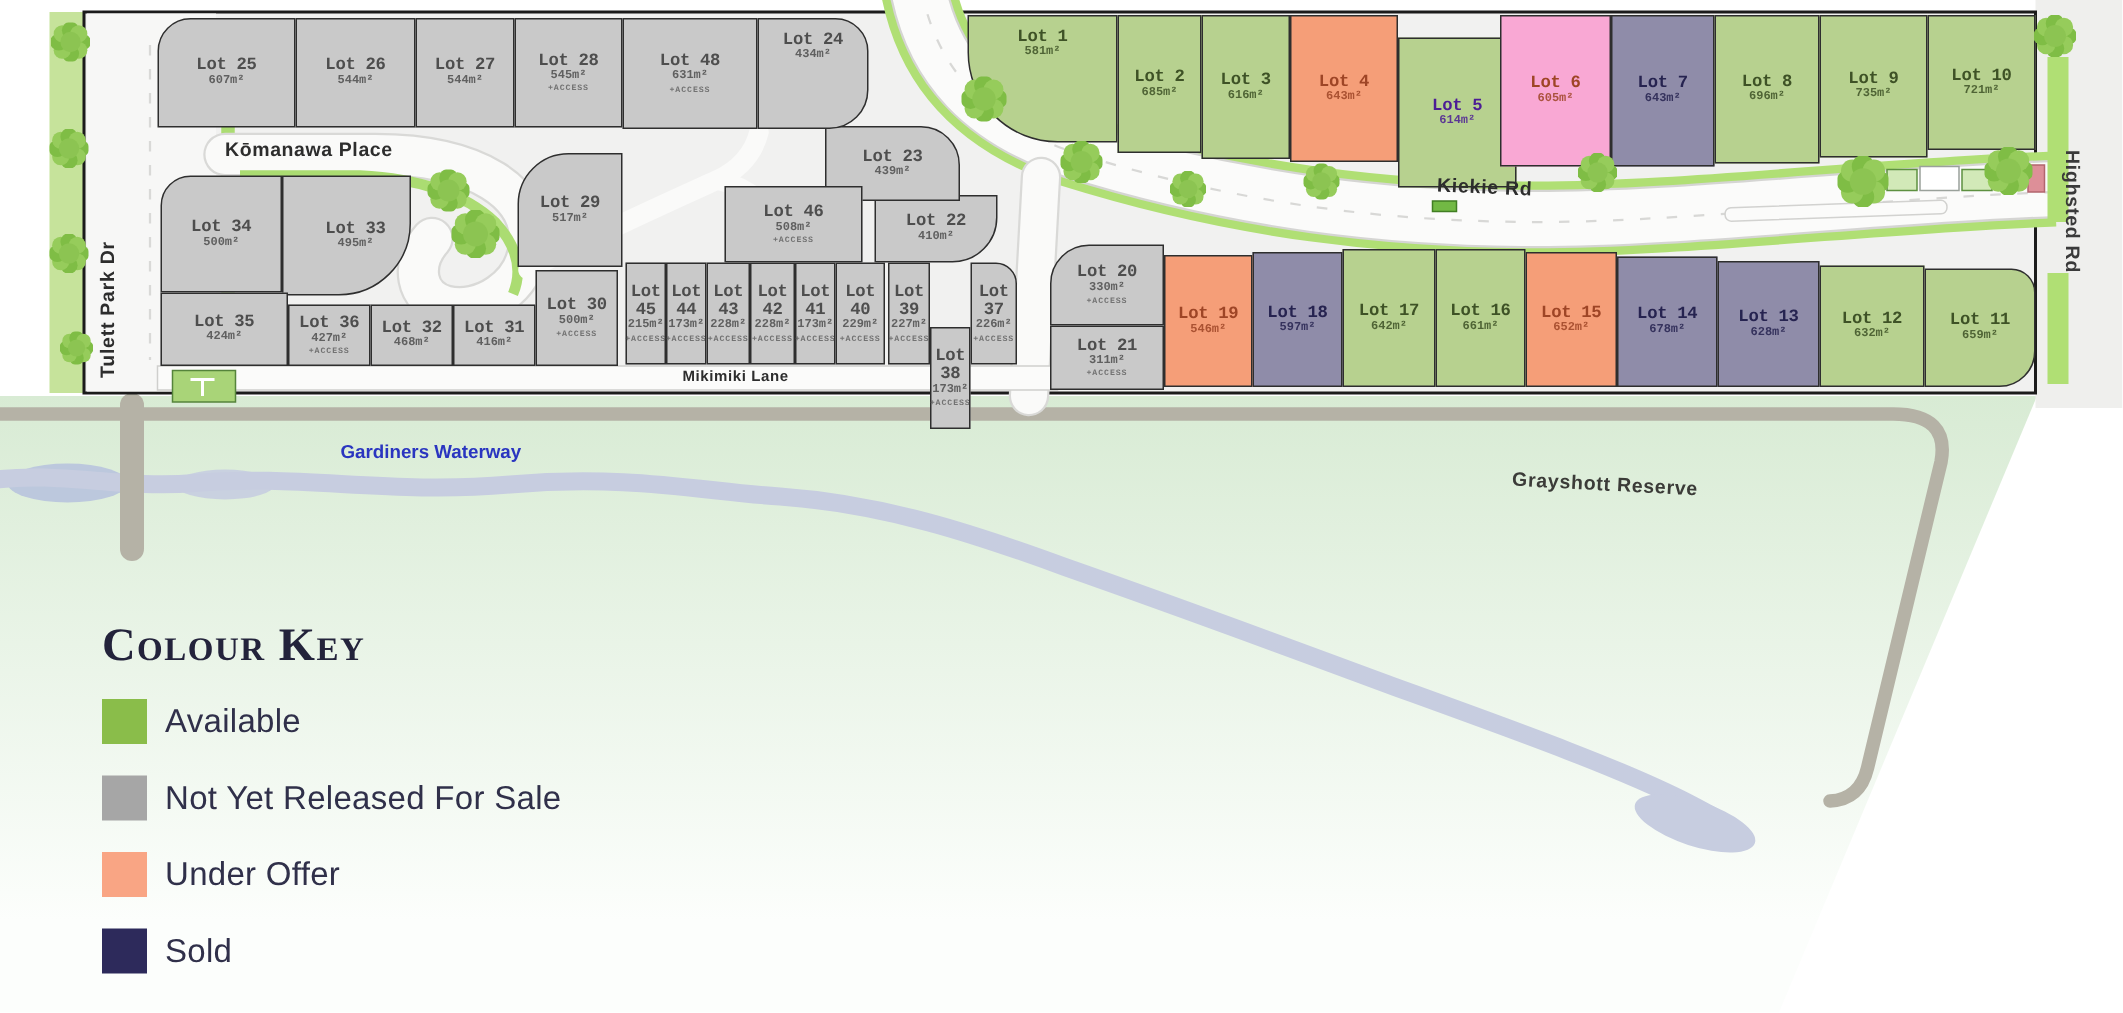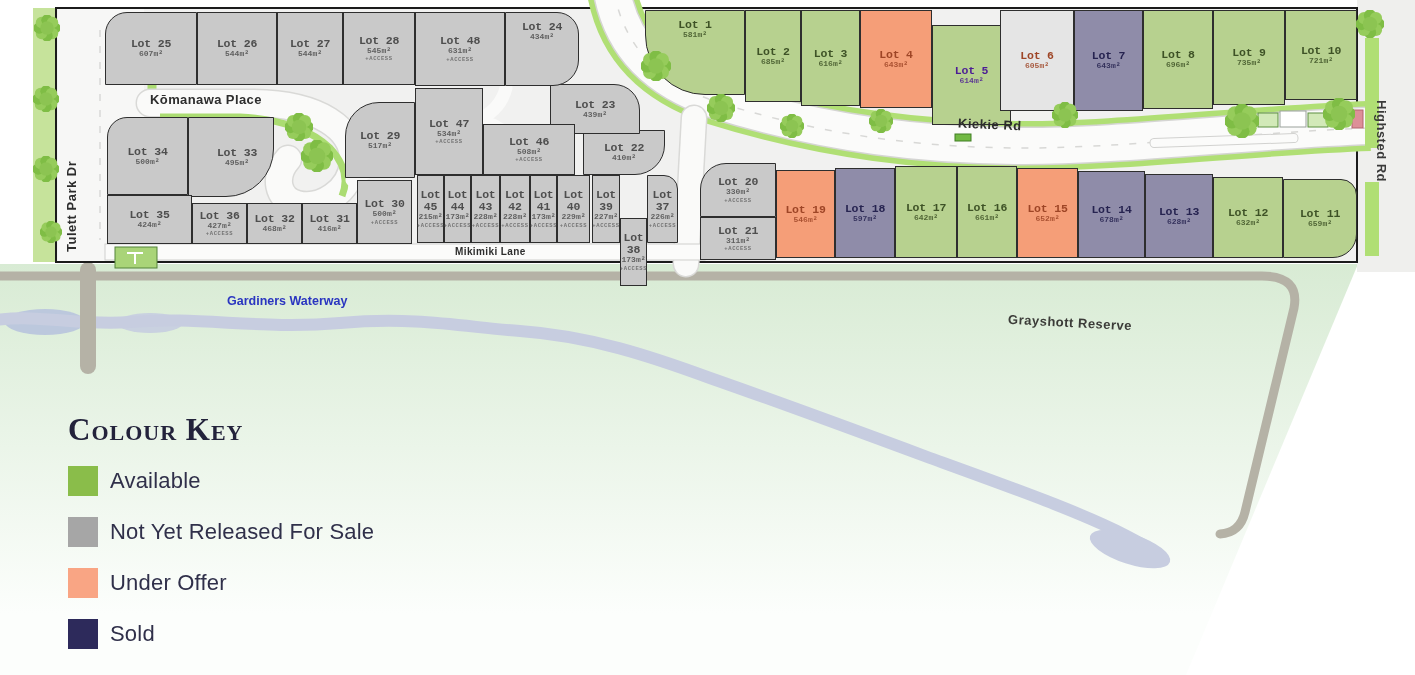--- a/index.html
+++ b/index.html
@@ -130,21 +130,21 @@
         <div class="lot-area">616m²</div>
       </div>
       <div class="lot" style="left: 860px; top: 10px; width: 72px; height: 98px; background: rgb(245, 158, 120); color: rgb(158, 69, 38);">
         <div class="lot-name">Lot 4</div>
         <div class="lot-area">643m²</div>
       </div>
       <div class="lot" style="left: 932px; top: 25px; width: 79px; height: 100px; background: rgb(183, 209, 143); color: #4c1d95;">
         <div class="lot-name">Lot 5</div>
         <div class="lot-area">614m²</div>
       </div>
-      <div class="lot" style="left: 1000px; top: 10px; width: 74px; height: 101px; background: #e5e5e5; color: rgb(158, 69, 38);">
+      <div class="lot" style="left: 1000px; top: 10px; width: 74px; height: 101px; background: #f9a8d4; color: rgb(158, 69, 38);">
         <div class="lot-name">Lot 6</div>
         <div class="lot-area">605m²</div>
       </div>
       <div class="lot" style="left: 1074px; top: 10px; width: 69px; height: 101px; background: rgb(143, 140, 169); color: rgb(38, 35, 80);">
         <div class="lot-name">Lot 7</div>
         <div class="lot-area">643m²</div>
       </div>
       <div class="lot" style="left: 1143px; top: 10px; width: 70px; height: 99px; background: rgb(183, 209, 143); color: rgb(62, 82, 38);">
         <div class="lot-name">Lot 8</div>
         <div class="lot-area">696m²</div>
@@ -307,25 +307,20 @@
         <div class="lot-access">+ACCESS</div>
       </div>
       <div class="lot" style="left: 417px; top: 175px; width: 27px; height: 68px; background: rgb(201, 201, 201); color: rgb(78, 78, 78);">
         <div class="lot-name">Lot 45</div>
         <div class="lot-area">215m²</div>
         <div class="lot-access">+ACCESS</div>
       </div>
       <div class="lot" style="left: 483px; top: 124px; width: 92px; height: 51px; background: rgb(201, 201, 201); color: rgb(78, 78, 78);">
         <div class="lot-name">Lot 46</div>
         <div class="lot-area">508m²</div>
-        <div class="lot-access">+ACCESS</div>
-      </div>
-      <div class="lot" style="left: 415px; top: 88px; width: 68px; height: 87px; background: rgb(201, 201, 201); color: rgb(78, 78, 78);">
-        <div class="lot-name">Lot 47</div>
-        <div class="lot-area">534m²</div>
         <div class="lot-access">+ACCESS</div>
       </div>
       <div class="lot" style="left: 415px; top: 12px; width: 90px; height: 74px; background: rgb(201, 201, 201); color: rgb(78, 78, 78);">
         <div class="lot-name">Lot 48</div>
         <div class="lot-area">631m²</div>
         <div class="lot-access">+ACCESS</div>
       </div>
     </div>
 
   <svg class="layer" width="1415" height="675" viewBox="0 0 1415 675">

